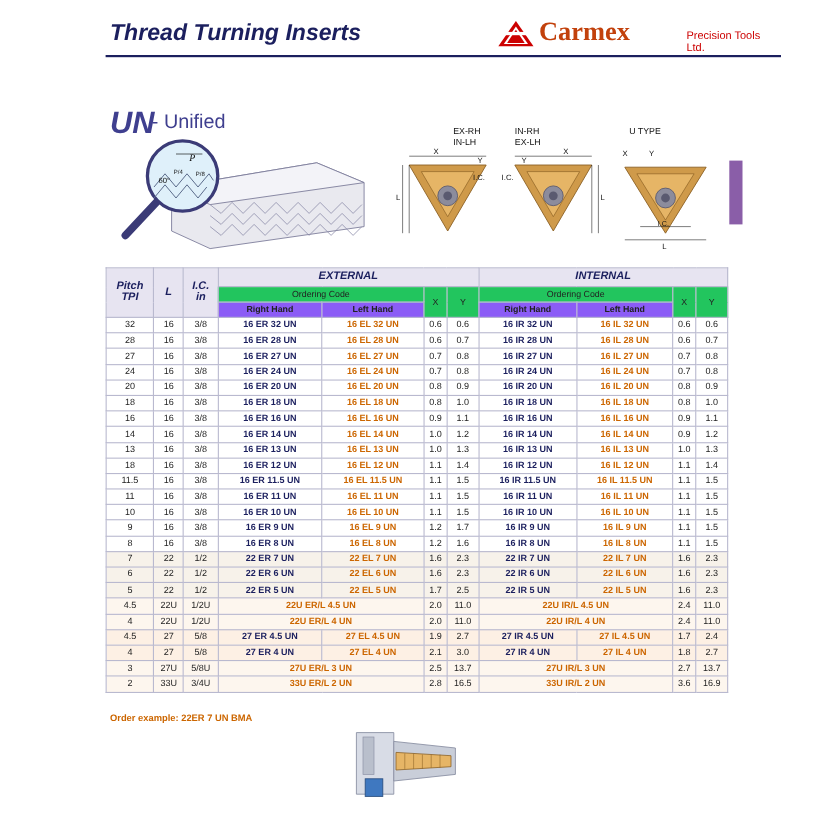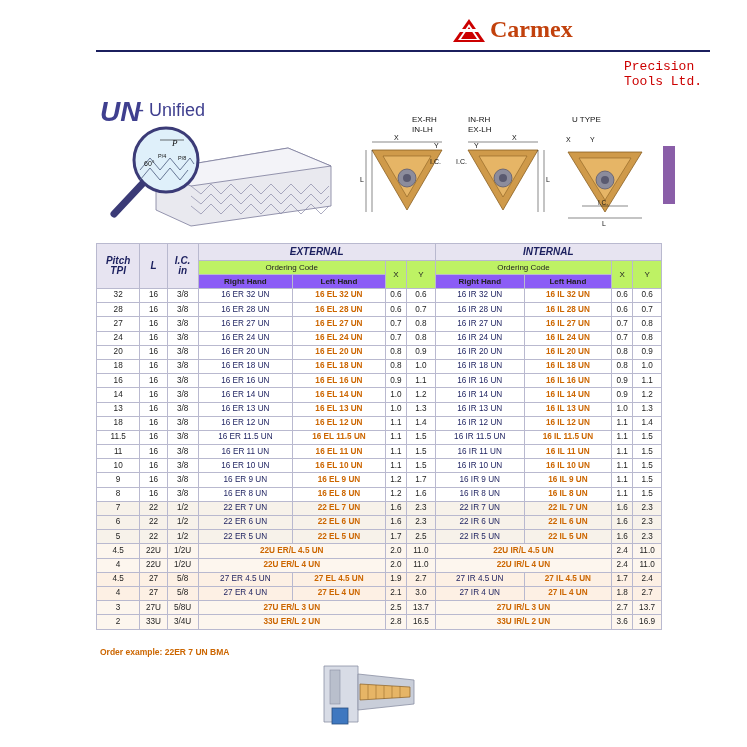--- a/index.html
+++ b/index.html
@@ -8,21 +8,21 @@
 
   
   .hdr{position:absolute;left:96px;top:16px;width:614px;height:40px;}
   .hdr-title{position:absolute;left:4px;top:2px;font-size:21px;font-weight:bold;color:#1b1f5e;letter-spacing:0px;font-style:italic;font-family:"Liberation Sans",sans-serif;}
   .hdr-rule{position:absolute;left:0px;top:34px;width:614px;height:2px;background:#1b1f5e;}
 
   
   .brand{position:absolute;left:452px;top:18px;width:258px;height:30px;}
   .brand-mark{position:absolute;left:0px;top:0px;width:34px;height:24px;}
   .brand-name{position:absolute;left:38px;top:-2px;font-size:24px;font-weight:bold;color:#c2410c;font-family:"Liberation Serif",serif;}
-  .brand-sub{position:absolute;left:172px;top:9px;font-size:13px;color:#cc0000;font-family:Liberation Mono, monospace;margin-top:32px;}
+  .brand-sub{position:absolute;left:172px;top:9px;font-size:10px;color:#cc0000;font-family:Liberation Sans, sans-serif;}
 
   
   .sec-un{position:absolute;left:100px;top:96px;font-size:28px;font-weight:bold;font-style:italic;color:#3f3f8f;}
   .sec-unified{position:absolute;left:138px;top:100px;font-size:18px;color:#3f3f8f;}
   .sec-list{position:absolute;left:238px;top:101px;font-size:15px;font-weight:bold;color:#cc6600;}
 
   
   .illus{position:absolute;left:96px;top:118px;width:250px;height:110px;}
   .illus svg{position:absolute;left:0;top:0;}
 
@@ -30,43 +30,44 @@
   .diagrams{position:absolute;left:350px;top:112px;width:310px;height:118px;}
 
   
   .ptab{position:absolute;left:663px;top:146px;width:12px;height:58px;background:#8a5ea8;}
 
   
   .tbl{position:absolute;left:96px;top:243px;width:566px;}
   table{border-collapse:collapse;width:566px;font-size:8.2px;font-family:"Liberation Sans",sans-serif;}
   th,td{border:0.6px solid #b9b9cf;padding:0;text-align:center;line-height:1.0;}
   .hd1 td{background:#e7e4f1;height:16px;font-style:italic;font-weight:bold;font-size:10px;color:#1b1f5e;}
-  .hd2 td{background:#bef264;height:13px;font-size:8px;color:#222;}
+  .hd2 td{background:#22c55e;height:13px;font-size:8px;color:#222;}
   .hd3 td{background:#8b5cf6;height:13px;font-size:8px;font-weight:bold;color:#222;}
   .hcell{background:#e7e4f1;color:#222;font-size:8px;}
   tbody td{height:13.2px;}
   .grpA td{background:#ffffff;}
   .grpB td{background:#f7f2ea;}
   .grpC td{background:#fdf6ee;}
   .grpD td{background:#fdf0e4;}
   .grpE td{background:#fdf6ee;}
-  .code{font-weight:normal;color:#1b1f5e;font-size:8.2px;}
+  .code{font-weight:bold;color:#1b1f5e;font-size:8.2px;}
   .codeo{color:#cc6600;font-weight:bold;}
   .num{color:#222;}
   .note{position:absolute;left:100px;top:647px;font-size:8.5px;color:#cc6600;font-weight:bold;}
 
   
   .bottom-ill{position:absolute;left:318px;top:660px;width:110px;height:70px;}
 </style>
 </head>
 <body>
 
 <div class="page">
 
   <div class="hdr">
+    <div class="hdr-title">Thread Turning Inserts</div>
     <div class="hdr-rule"></div>
   </div>
 
   <div class="brand">
     <div class="brand-mark">
       <svg width="34" height="26" viewBox="0 0 34 26">
         <polygon points="17,1 33,24 1,24" fill="#cc0000"></polygon>
         <polygon points="17,6 28,22 6,22" fill="#ffffff"></polygon>
         <polygon points="17,9 25,21 9,21" fill="#cc0000"></polygon>
         <rect x="6" y="11" width="22" height="3" fill="#ffffff"></rect>

